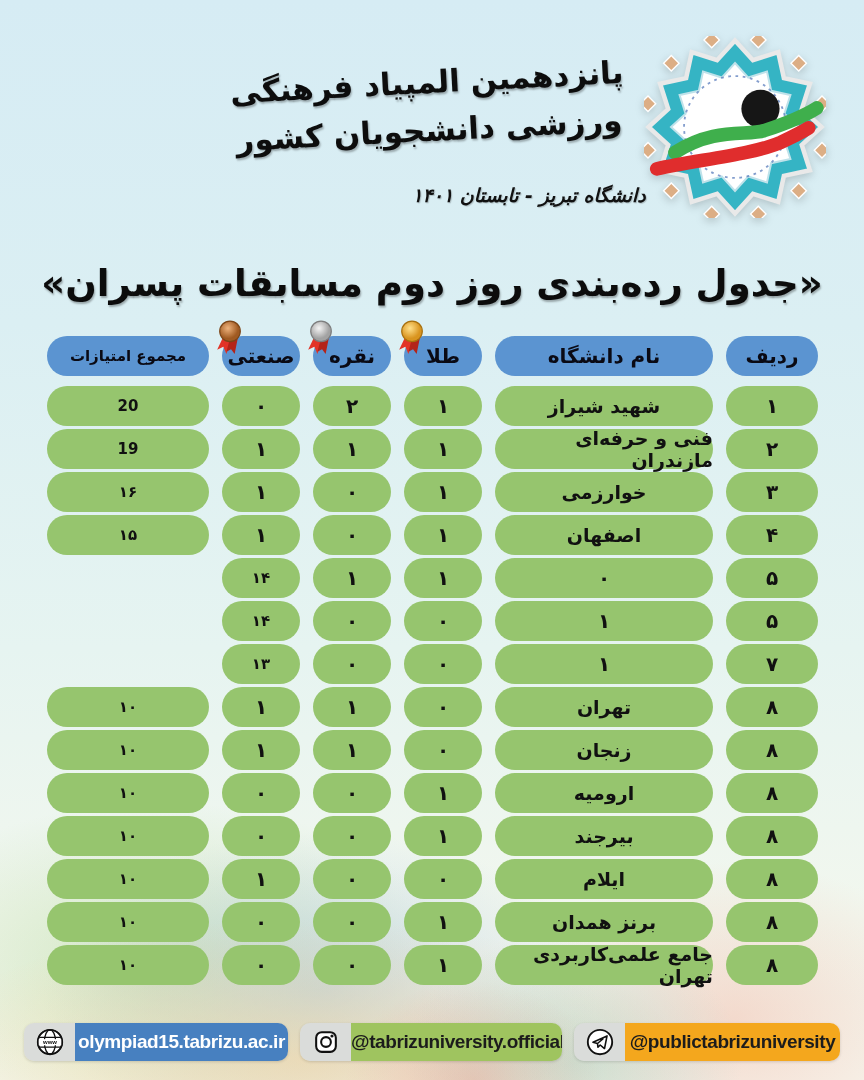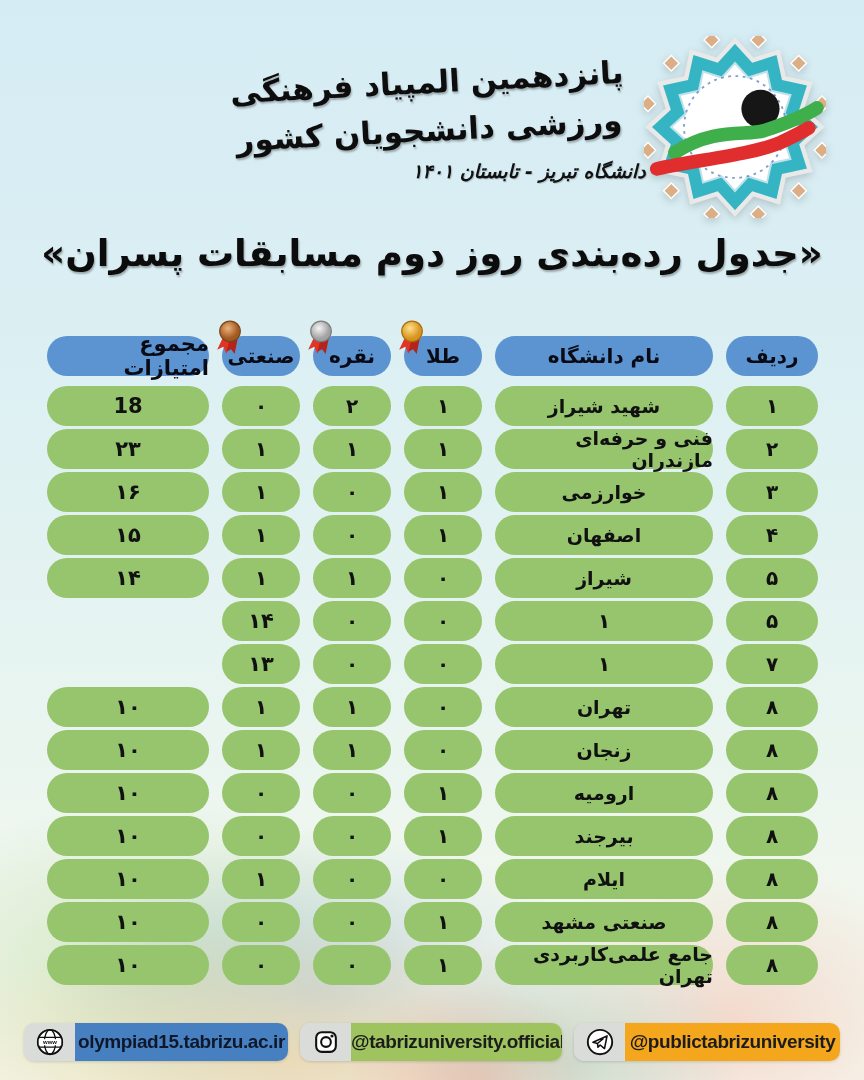--- a/index.html
+++ b/index.html
@@ -18,58 +18,58 @@
 
   .logo{position:absolute;top:36px;right:38px;width:182px;height:182px;filter:drop-shadow(0 3px 4px rgba(0,0,0,.18));}
   .logo svg{width:100%;height:100%;}
 
   .callig{
     position:absolute;top:58px;right:218px;width:436px;
     direction:rtl;text-align:center;font-weight:bold;font-size:31px;line-height:1.55;color:#0d0d0d;
     transform:rotate(-3deg);text-shadow:1px 2px 2px rgba(0,0,0,.28);
   }
   .subt{
-    position:absolute;top:160px;right:205px;width:260px;
+    position:absolute;top:184px;right:205px;width:260px;
     direction:rtl;text-align:center;font-weight:bold;font-style:italic;font-size:19px;color:#111;
     text-shadow:1px 1px 1px rgba(0,0,0,.2);
   }
   .section-title{
-    position:absolute;top:232px;left:0;width:100%;
+    position:absolute;top:262px;left:0;width:100%;
     direction:rtl;text-align:center;font-weight:bold;font-size:37px;color:#0c0c0c;margin:0;
     text-shadow:1px 2px 2px rgba(0,0,0,.3);
   }
 
   .rtable{position:absolute;top:336px;left:47px;width:771px;display:flex;flex-direction:column;gap:3px;}
   .trow{display:grid;grid-template-columns:92px 218px 78px 78px 78px 162px;column-gap:13px;direction:rtl;}
   .thead{margin-bottom:7px;}
   .cell{
     height:40px;border-radius:20px;display:flex;align-items:center;justify-content:center;
     background:#96c56e;color:#111;font-weight:bold;font-size:20px;direction:rtl;position:relative;
   }
   .hcell{background:#5b94d1;color:#0a0a14;}
   .cell-univ{font-size:19px;}
-  .cell-total{font-size:21px;}
+  .cell-total{font-size:15px;}
   .medal{position:absolute;top:-16px;left:-6px;width:27px;height:37px;}
   .medal svg{width:100%;height:100%;}
 
   .footer{position:absolute;left:0;top:1023px;width:864px;display:flex;justify-content:flex-start;}
   .fpill{
     display:flex;align-items:stretch;height:38px;border-radius:10px;overflow:hidden;text-decoration:none;
     box-shadow:0 1px 3px rgba(0,0,0,.15);
   }
   .fpill1{position:absolute;left:24px;width:264px;}
   .fpill2{position:absolute;left:300px;width:262px;}
   .fpill3{position:absolute;left:574px;width:266px;}
   .ficon{width:51px;background:#dadcda;display:flex;align-items:center;justify-content:center;flex:none;}
   .ficon svg{width:30px;height:30px;}
   .ftext{
     flex:1;display:flex;align-items:center;justify-content:center;
     font-family:"Liberation Sans",sans-serif;font-weight:bold;font-size:19px;letter-spacing:-0.4px;color:#1c1c1c;
   }
-  .ftext.web{background:#4780c0;color:#0f172a;}
+  .ftext.web{background:#4780c0;color:#ffffff;}
   .ftext.insta{background:#9fc45f;}
   .ftext.tel{background:#f4a71d;}
 </style>
 </head>
 <body>
 
 <div class="canvas">
 
   <div class="deco hill1"></div>
   <div class="deco hill2"></div>
@@ -163,49 +163,48 @@
         <span>صنعتی</span>
       </div>
       <div class="cell hcell cell-total">مجموع امتیازات</div>
     </div>
   <div class="trow">
     <div class="cell">۱</div>
     <div class="cell cell-univ">شهید شیراز</div>
     <div class="cell">۱</div>
     <div class="cell">۲</div>
     <div class="cell">۰</div>
-    <div class="cell cell-total">18</div>
+    <div class="cell cell-total">20</div>
   </div>
       <div class="trow">
     <div class="cell">۲</div>
     <div class="cell cell-univ">فنی و حرفه‌ای مازندران</div>
     <div class="cell">۱</div>
     <div class="cell">۱</div>
     <div class="cell">۱</div>
-    <div class="cell cell-total">۲۳</div>
+    <div class="cell cell-total">19</div>
   </div>
       <div class="trow">
     <div class="cell">۳</div>
     <div class="cell cell-univ">خوارزمی</div>
     <div class="cell">۱</div>
     <div class="cell">۰</div>
     <div class="cell">۱</div>
     <div class="cell cell-total">۱۶</div>
   </div>
       <div class="trow">
     <div class="cell">۴</div>
     <div class="cell cell-univ">اصفهان</div>
     <div class="cell">۱</div>
     <div class="cell">۰</div>
     <div class="cell">۱</div>
     <div class="cell cell-total">۱۵</div>
   </div>
       <div class="trow">
     <div class="cell">۵</div>
-    <div class="cell cell-univ">شیراز</div>
     <div class="cell">۰</div>
     <div class="cell">۱</div>
     <div class="cell">۱</div>
     <div class="cell cell-total">۱۴</div>
   </div>
       <div class="trow">
     <div class="cell">۵</div>
     <div class="cell">۱</div>
     <div class="cell">۰</div>
     <div class="cell">۰</div>
@@ -253,21 +252,21 @@
       <div class="trow">
     <div class="cell">۸</div>
     <div class="cell cell-univ">ایلام</div>
     <div class="cell">۰</div>
     <div class="cell">۰</div>
     <div class="cell">۱</div>
     <div class="cell cell-total">۱۰</div>
   </div>
       <div class="trow">
     <div class="cell">۸</div>
-    <div class="cell cell-univ">صنعتی مشهد</div>
+    <div class="cell cell-univ">برنز همدان</div>
     <div class="cell">۱</div>
     <div class="cell">۰</div>
     <div class="cell">۰</div>
     <div class="cell cell-total">۱۰</div>
   </div>
       <div class="trow">
     <div class="cell">۸</div>
     <div class="cell cell-univ">جامع علمی‌کاربردی تهران</div>
     <div class="cell">۱</div>
     <div class="cell">۰</div>

